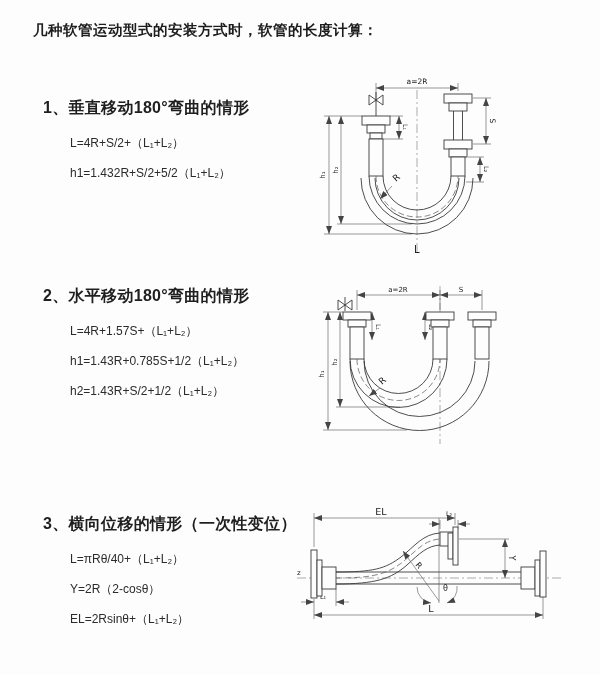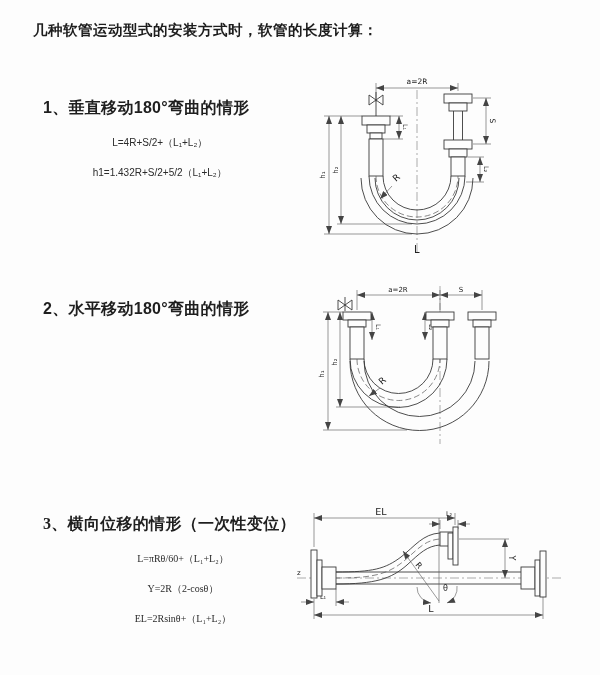--- a/index.html
+++ b/index.html
@@ -7,25 +7,25 @@
     position:relative; width:600px; height:675px; background:#fdfdfd;
     font-family:"Liberation Sans","DejaVu Sans",sans-serif; color:#222;
     overflow:hidden;
   }
   .title {
     position:absolute; left:33px; top:21px;
     font-size:14.5px; font-weight:700; letter-spacing:0.5px; color:#1d1d1d;
   }
   .sec { position:absolute; left:43px; }
   .sec-1 { top:98px; }
-  .sec-2 { top:299px; }
-  .sec-3 { top:514px;font-family:Liberation Serif, serif; }
+  .sec-2 { top:286px; }
+  .sec-3 { top:514px; }
   .heading { font-size:16px; font-weight:600; letter-spacing:0.3px; color:#1f1f1f; white-space:nowrap; }
   .formulas { margin-left:27px; margin-top:9px; }
-  .f { height:30px; line-height:30px; font-size:10px; color:#2b2b2b; white-space:nowrap;text-align:center; }
+  .f { height:30px; line-height:30px; font-size:12px; color:#2b2b2b; white-space:nowrap; }
   .diag { position:absolute; }
   .diag-1 { left:312px; top:72px; }
   .diag-2 { left:312px; top:282px; }
   .diag-3 { left:293px; top:503px; }
   svg text { font-family:"DejaVu Sans","Liberation Sans",sans-serif; fill:#222; }
   .p  { stroke:#3a3a3a; stroke-width:0.9; fill:none; }           
   .pr { stroke:#3a3a3a; stroke-width:0.9; fill:#fdfdfd; }        
   .d  { stroke:#555; stroke-width:0.6; fill:none; }              
   .cl { stroke:#777; stroke-width:0.6; fill:none; stroke-dasharray:9 3 2 3; } 
   .hd { stroke:#555; stroke-width:0.7; fill:none; stroke-dasharray:6 3; }     
@@ -40,26 +40,31 @@
   <div class="sec sec-1">
     <div class="heading">1、垂直移动180°弯曲的情形</div>
     <div class="formulas">
       <div class="f">L=4R+S/2+（L₁+L₂）</div>
       <div class="f">h1=1.432R+S/2+5/2（L₁+L₂）</div>
     </div>
   </div>
 
   <div class="sec sec-2">
     <div class="heading">2、水平移动180°弯曲的情形</div>
+    <div class="formulas">
+      <div class="f">L=4R+1.57S+（L₁+L₂）</div>
+      <div class="f">h1=1.43R+0.785S+1/2（L₁+L₂）</div>
+      <div class="f">h2=1.43R+S/2+1/2（L₁+L₂）</div>
+    </div>
   </div>
 
   <div class="sec sec-3">
     <div class="heading">3、横向位移的情形（一次性变位）</div>
     <div class="formulas">
-      <div class="f">L=πRθ/60+（L₁+L₂）</div>
+      <div class="f">L=πRθ/40+（L₁+L₂）</div>
       <div class="f">Y=2R（2-cosθ）</div>
       <div class="f">EL=2Rsinθ+（L₁+L₂）</div>
     </div>
   </div>
 
   <svg class="diag diag-1" width="283" height="188" viewBox="0 0 283 188">
     <defs>
       <pattern id="b1" width="4" height="4" patternUnits="userSpaceOnUse">
         <path d="M0,4 L4,0 M0,0 L4,4" stroke="#888" stroke-width="0.4"></path>
       </pattern>

